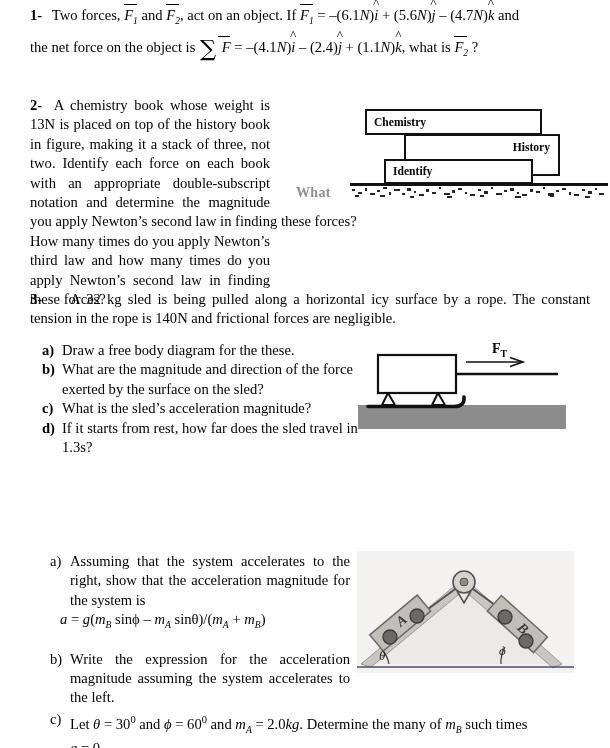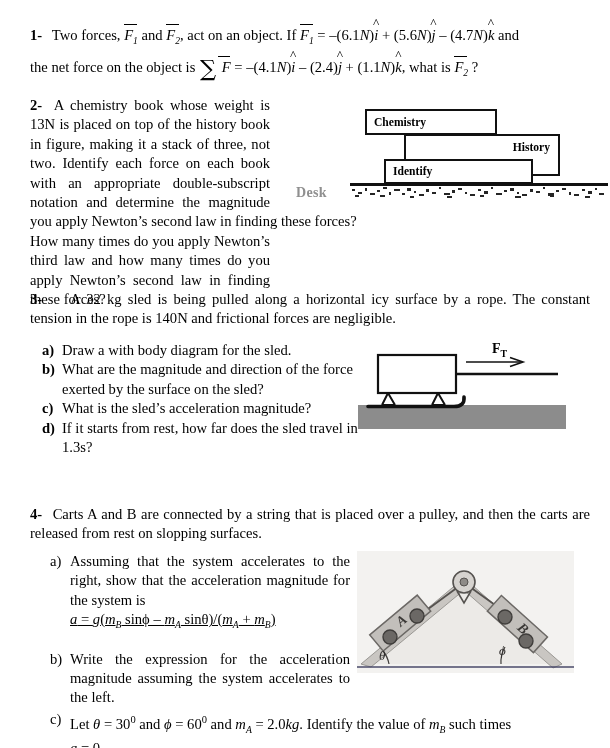--- a/index.html
+++ b/index.html
@@ -151,40 +151,40 @@
     width: 100%; height: 100%;
     background: #f3f2f0;
   }
 </style>
 </head>
 <body>
 
 <div class="page">
 
   <div class="block body-text nojust" style="left:30px; top:6px; width:560px;">
-    <div style="position:relative; height:28px;margin-top:20px;">
+    <div style="position:relative; height:28px;">
       <span class="qnum">1-</span>
       <span style="margin-left:6px;">Two forces, </span><span class="vecwrap">F<sub class="sm">1</sub></span><span> and </span><span class="vecwrap">F<sub class="sm">2</sub></span><span>, act on an object. If </span><span class="vecwrap">F<sub class="sm">1</sub></span><span><span class="mathit"> </span>=&nbsp;–(6.1<span class="mathit">N</span>)<span class="hatwrap">i</span>&nbsp;+&nbsp;(5.6<span class="mathit">N</span>)<span class="hatwrap">j</span>&nbsp;–&nbsp;(4.7<span class="mathit">N</span>)<span class="hatwrap">k</span></span><span> and</span>
     </div>
     <div style="position:relative; height:26px; margin-top:4px;">
       <span>the net force on the object is </span><span class="sigma">∑</span><span class="vecwrap">&nbsp;F</span><span>&nbsp;=&nbsp;–(4.1<span class="mathit">N</span>)<span class="hatwrap">i</span>&nbsp;–&nbsp;(2.4)<span class="hatwrap">j</span>&nbsp;+&nbsp;(1.1<span class="mathit">N</span>)<span class="hatwrap">k</span>,</span><span>  what is </span><span class="vecwrap">F<sub class="sm">2</sub></span><span> ?</span>
     </div>
   </div>
 
   <div class="block body-text" style="left:30px; top:96px; width:240px;">
     <span class="qnum">2-</span>
     <span style="margin-left:5px;">A chemistry book whose weight is 13N is placed on top of the history book in figure, making it a stack of three, not two. Identify each force on each book with an appropriate double-subscript notation and determine the magnitude and direction of each of these forces. How many times do you apply Newton’s third law and how many times do you apply Newton’s second law in finding these forces?</span>
   </div>
 
   <div class="block body-text nojust" style="left:30px; top:212px; width:560px; height:22px; background:#ffffff;"></div>
   <div class="block body-text nojust" style="left:30px; top:212px; width:560px;">you apply Newton’s second law in finding these forces?</div>
 
   <div class="fig-books" style="left:356px; top:104px; width:254px; height:96px;">
 
-    <div class="book" style="left:9px; top:5px; width:132px; height:26px;">
+    <div class="book" style="left:9px; top:5px; width:177px; height:26px;">
       <span style="left:7px; top:5px;">Chemistry</span>
     </div>
 
     <div class="book" style="left:48px; top:30px; width:156px; height:42px;">
       <span style="right:8px; top:5px;">History</span>
     </div>
 
     <div class="book" style="left:28px; top:55px; width:149px; height:25px;">
       <span style="left:7px; top:4px;">Identify</span>
     </div>
@@ -236,32 +236,32 @@
         <rect x="5" y="9" width="4" height="2"></rect>
           <rect x="30" y="9" width="5" height="2"></rect>
         <rect x="60" y="10" width="4" height="2"></rect>
           <rect x="97" y="10" width="5" height="2"></rect>
         <rect x="130" y="9" width="4" height="2"></rect>
           <rect x="165" y="10" width="6" height="2"></rect>
         <rect x="200" y="9" width="4" height="2"></rect>
           <rect x="235" y="10" width="5" height="2"></rect>
       </g>
     </svg>
-    <div class="desk-label" style="left:-60px; top:81px;">Desk</div>
+    <div class="desk-label" style="left:-60px; top:81px;">What</div>
   </div>
 
   <div class="block body-text" style="left:30px; top:290px; width:560px;">
     <span class="qnum">3-</span>
     <span style="margin-left:22px;">A 32 kg sled is being pulled along a horizontal icy surface by a rope. The constant tension in the rope is 140N and frictional forces are negligible.</span>
   </div>
 
   <div class="qlist" style="left:42px; top:341px; width:320px;">
     <div class="li">
       <span class="li-mark bold">a)</span>
-      <span class="li-text nojust">Draw a with body diagram for the sled.</span>
+      <span class="li-text nojust">Draw a free body diagram for the these.</span>
     </div>
     <div class="li">
       <span class="li-mark bold">b)</span>
       <span class="li-text nojust">What are the magnitude and direction of the force exerted by the surface on the sled?</span>
     </div>
     <div class="li">
       <span class="li-mark bold">c)</span>
       <span class="li-text nojust">What is the sled’s acceleration magnitude?</span>
     </div>
     <div class="li">
@@ -283,44 +283,40 @@
       <path d="M 10 63.5 L 96 63.5 Q 107 63.5 106 54" stroke="#111" stroke-width="3.6" fill="none" stroke-linecap="round"></path>
 
       <line x1="98" y1="31" x2="200" y2="31" stroke="#111" stroke-width="2.6"></line>
 
       <line x1="108" y1="19" x2="163" y2="19" stroke="#111" stroke-width="1.6"></line>
       <path d="M 152 14.5 L 165 19 L 152 23.5" fill="none" stroke="#111" stroke-width="1.6" stroke-linejoin="miter"></path>
     </svg>
     <div class="ft-label" style="left:134px; top:-2px;"><span>F</span><sub>T</sub></div>
   </div>
 
-  <div class="block body-text" style="left:30px; top:505px; width:560px;">
-    <span class="qnum">4-</span>
-    <span style="margin-left:6px;">Carts A and B are connected by a string that is placed over a pulley, and then the carts are released from rest on slopping surfaces.</span>
-  </div>
 
   <div class="qlist" style="left:50px; top:552px; width:300px;">
 
     <div class="li">
       <span class="li-mark">a)</span>
       <span class="li-text">Assuming that the system accelerates to the right, show that the acceleration magnitude for the system is</span>
     </div>
-    <div style="margin-left:20px; font-size:14.6px; line-height:19.4px;text-decoration:underline;">
+    <div style="margin-left:10px; font-size:14.6px; line-height:19.4px;">
       <span class="mathit">a</span> = <span class="mathit">g</span>(<span class="mathit">m</span><sub class="sm">B</sub>&nbsp;sinϕ&nbsp;–&nbsp;<span class="mathit">m</span><sub class="sm">A</sub>&nbsp;sinθ)/(<span class="mathit">m</span><sub class="sm">A</sub>&nbsp;+&nbsp;<span class="mathit">m</span><sub class="sm">B</sub>)
     </div>
 
     <div class="li" style="margin-top:15px;">
       <span class="li-mark">b)</span>
       <span class="li-text">Write the expression for the acceleration magnitude assuming the system accelerates to the left.</span>
     </div>
 
     <div class="li" style="margin-top:2px;">
       <span class="li-mark">c)</span>
       <span class="li-text nojust" style="white-space:nowrap;">
-        <span>Let </span><span class="mathit">θ</span> = 30<span class="deg">0</span><span> and </span><span class="mathit">ϕ</span> = 60<span class="deg">0</span><span> and </span><span class="mathit">m</span><sub class="sm">A</sub> = 2.0<span class="mathit">kg</span><span>. Identify the value of </span><span class="mathit">m</span><sub class="sm">B</sub><span> such  times</span>
+        <span>Let </span><span class="mathit">θ</span> = 30<span class="deg">0</span><span> and </span><span class="mathit">ϕ</span> = 60<span class="deg">0</span><span> and </span><span class="mathit">m</span><sub class="sm">A</sub> = 2.0<span class="mathit">kg</span><span>. Determine the many of </span><span class="mathit">m</span><sub class="sm">B</sub><span> such  times</span>
       </span>
     </div>
     <div style="margin-left:20px; font-size:14.6px; line-height:19.4px;">
       <span class="mathit">a</span> = 0.
     </div>
   </div>
 
   <div class="fig-incline" style="left:357px; top:551px; width:217px; height:122px;">
     <div class="photo-bg"></div>
     <svg style="position:absolute; left:0; top:0;" width="217" height="122" viewBox="0 0 217 122">

